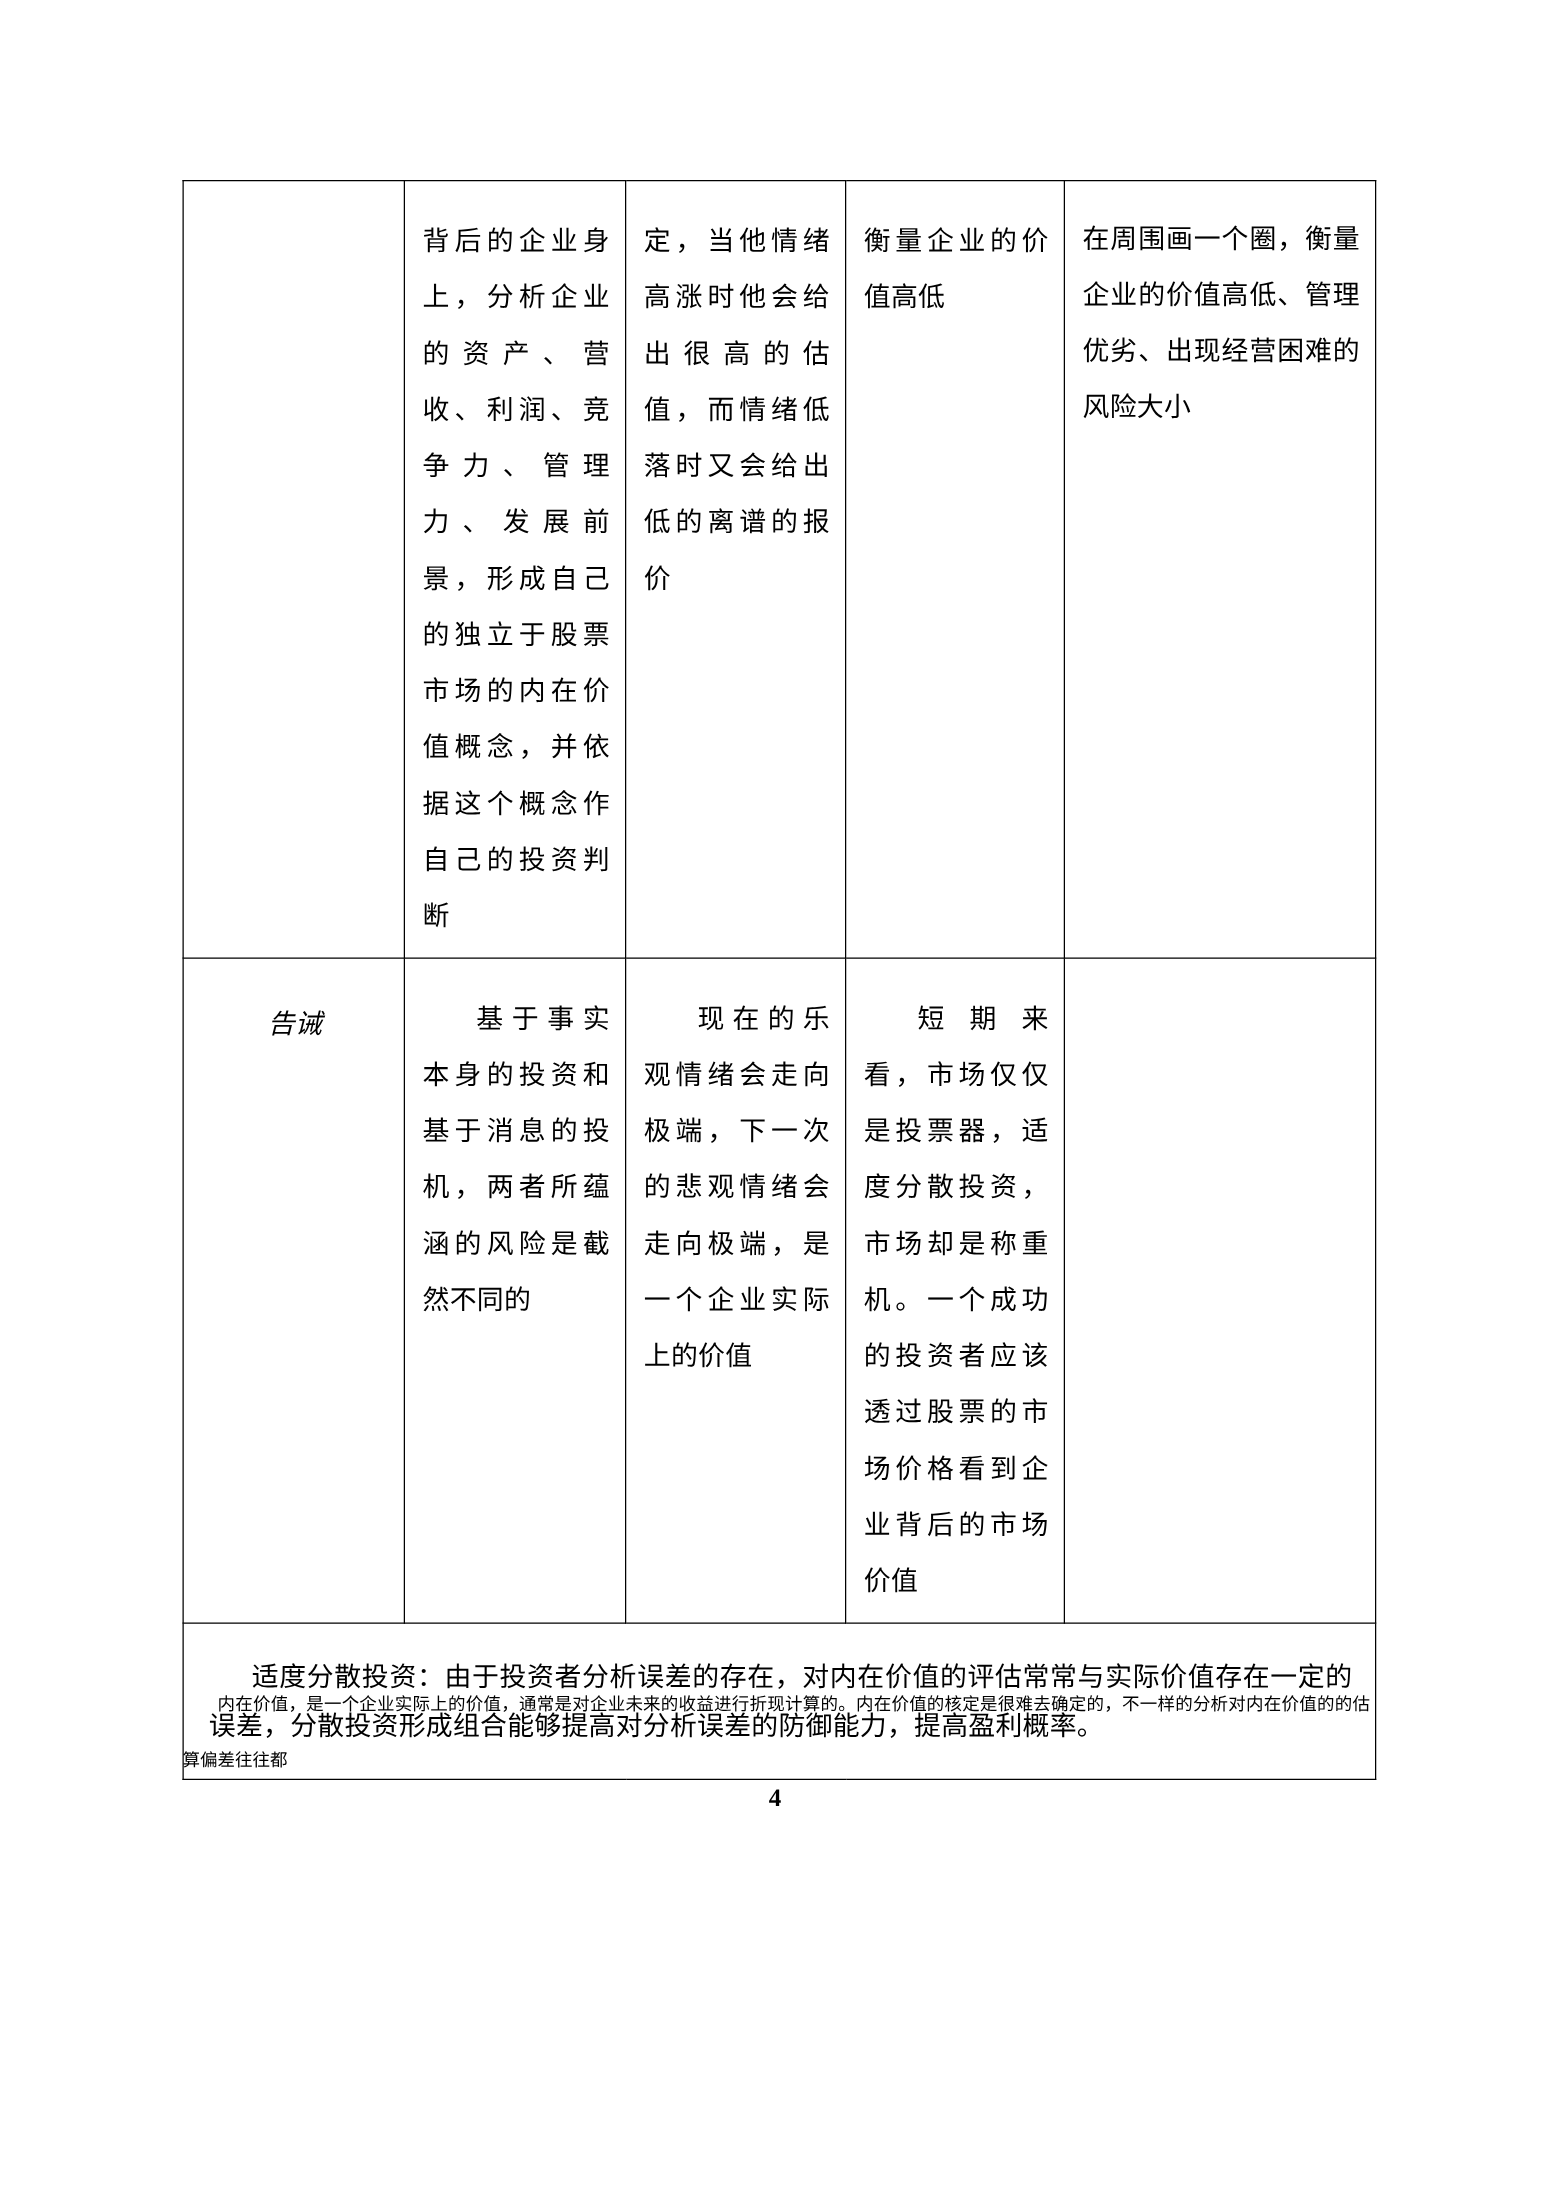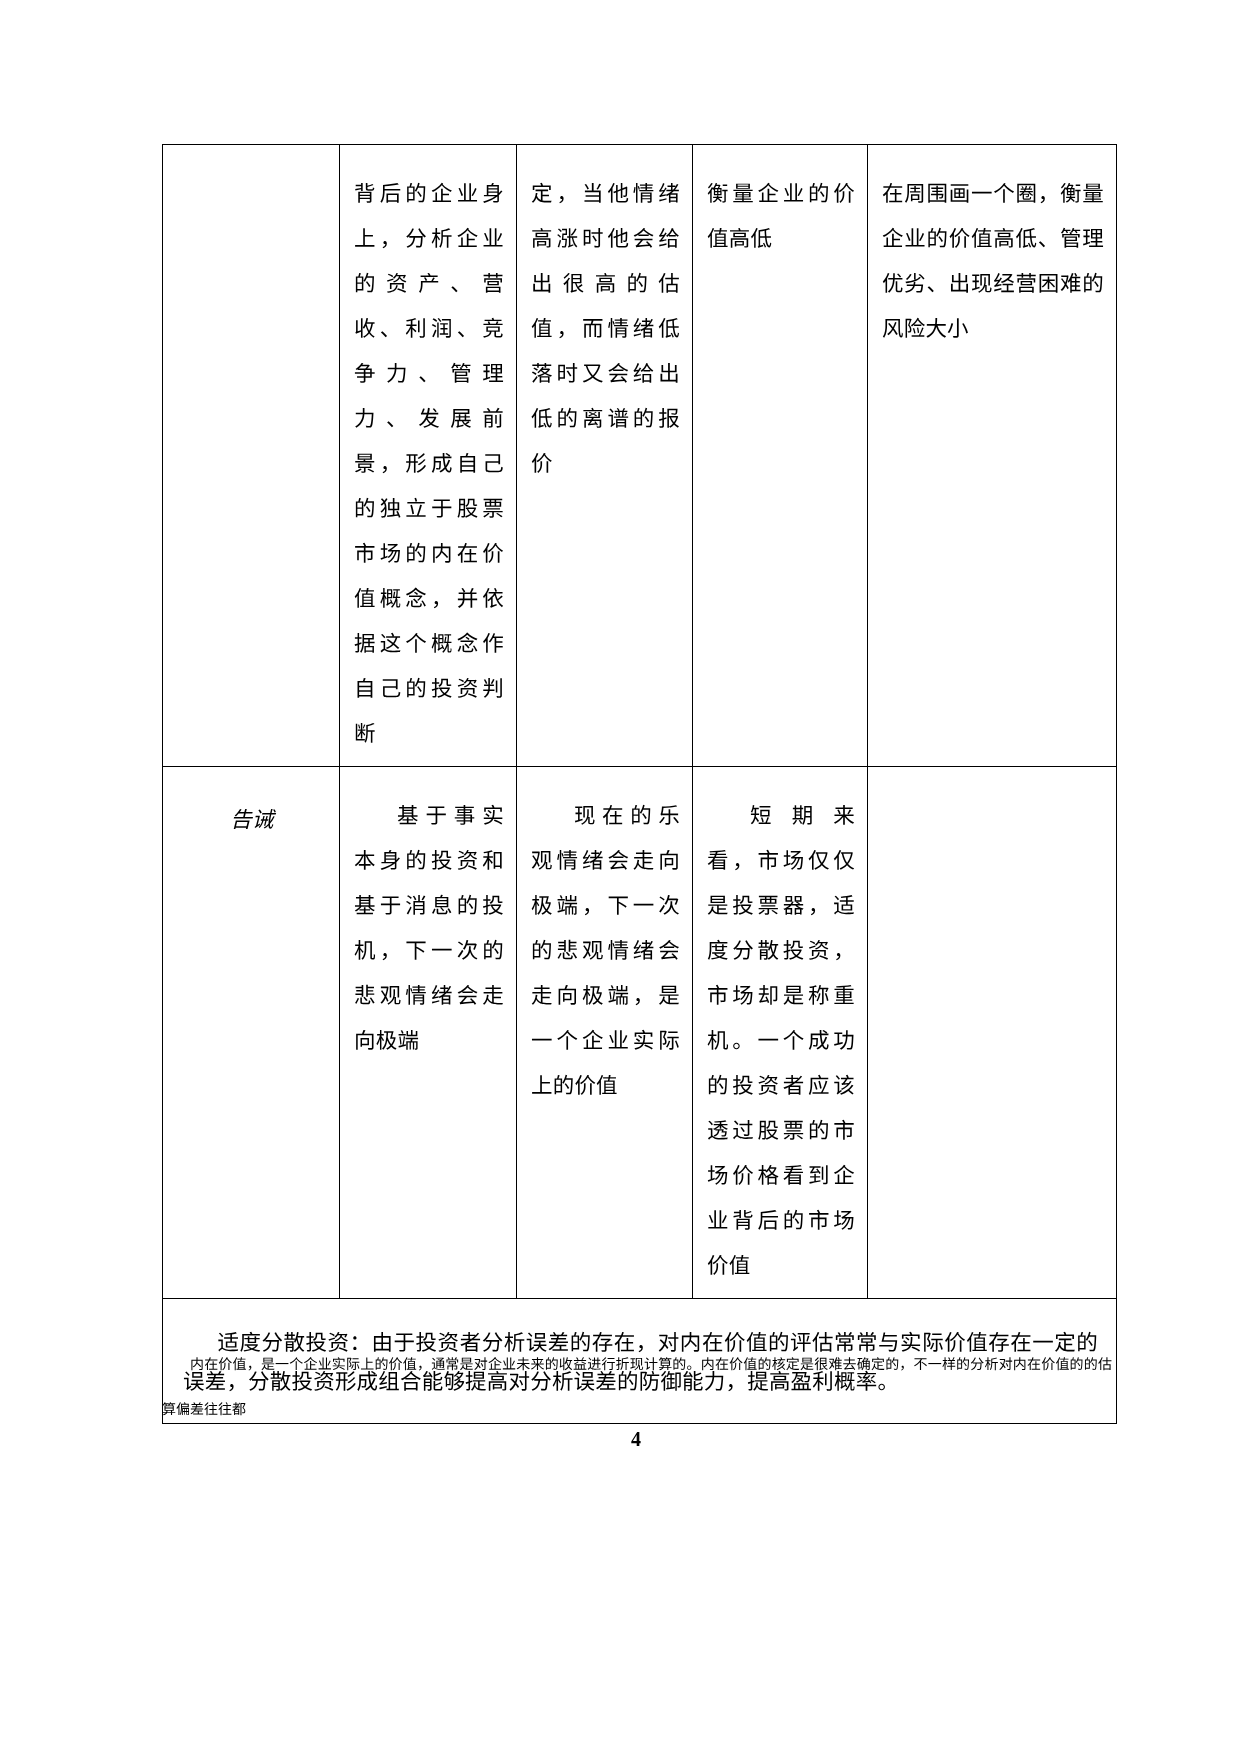--- a/index.html
+++ b/index.html
@@ -11,21 +11,21 @@
     width: 1240px;
     height: 1754px;
     font-family: "DejaVu Serif", "Liberation Serif", serif;
     color: #000000;
     position: relative;
     overflow: hidden;
   }
 
   .page {
     position: absolute;
-    left: 16px;
+    left: 0;
     top: 0;
     width: 1020px;
     height: 1754px;
     box-sizing: border-box;
     padding: 17px;
   }
 
   
   .doc-table {
     position: absolute;
@@ -58,21 +58,21 @@
     text-align: center;
     text-indent: 0;
     padding-top: 30px;
   }
 
   
   .col-1 { width: 176px; font-style: italic; }
   .col-2 { width: 176px; }
   .col-3 { width: 175px; }
   .col-4 { width: 174px; }
-  .col-5 { width: 248px; }
+  .col-5 { width: 248px; font-family: Liberation Mono, monospace; }
 
   
   .row-1 td { height: 548px; }
   .row-2 td { height: 510px; }
 
   .note-cell .cell-inner {
     padding: 24px 18px 22px 20px;
     line-height: 39px;
     text-indent: 1.6em;
     font-size: 21.5px;
@@ -127,21 +127,21 @@
         <td class="col-5">
           <div class="cell-inner">在周围画一个圈，衡量企业的价值高低、管理优劣、出现经营困难的风险大小</div>
         </td>
       </tr>
 
       <tr class="row-2">
         <td class="col-1">
           <div class="cell-inner center">告诫</div>
         </td>
         <td class="col-2">
-          <div class="cell-inner indent">基于事实本身的投资和基于消息的投机，下一次的悲观情绪会走向极端</div>
+          <div class="cell-inner indent">基于事实本身的投资和基于消息的投机，两者所蕴涵的风险是截然不同的</div>
         </td>
         <td class="col-3">
           <div class="cell-inner indent">现在的乐观情绪会走向极端，下一次的悲观情绪会走向极端，是一个企业实际上的价值</div>
         </td>
         <td class="col-4">
           <div class="cell-inner indent">短期来看，市场仅仅是投票器，适度分散投资，市场却是称重机。一个成功的投资者应该透过股票的市场价格看到企业背后的市场价值</div>
         </td>
         <td class="col-5">
           <div class="cell-inner"></div>
         </td>

